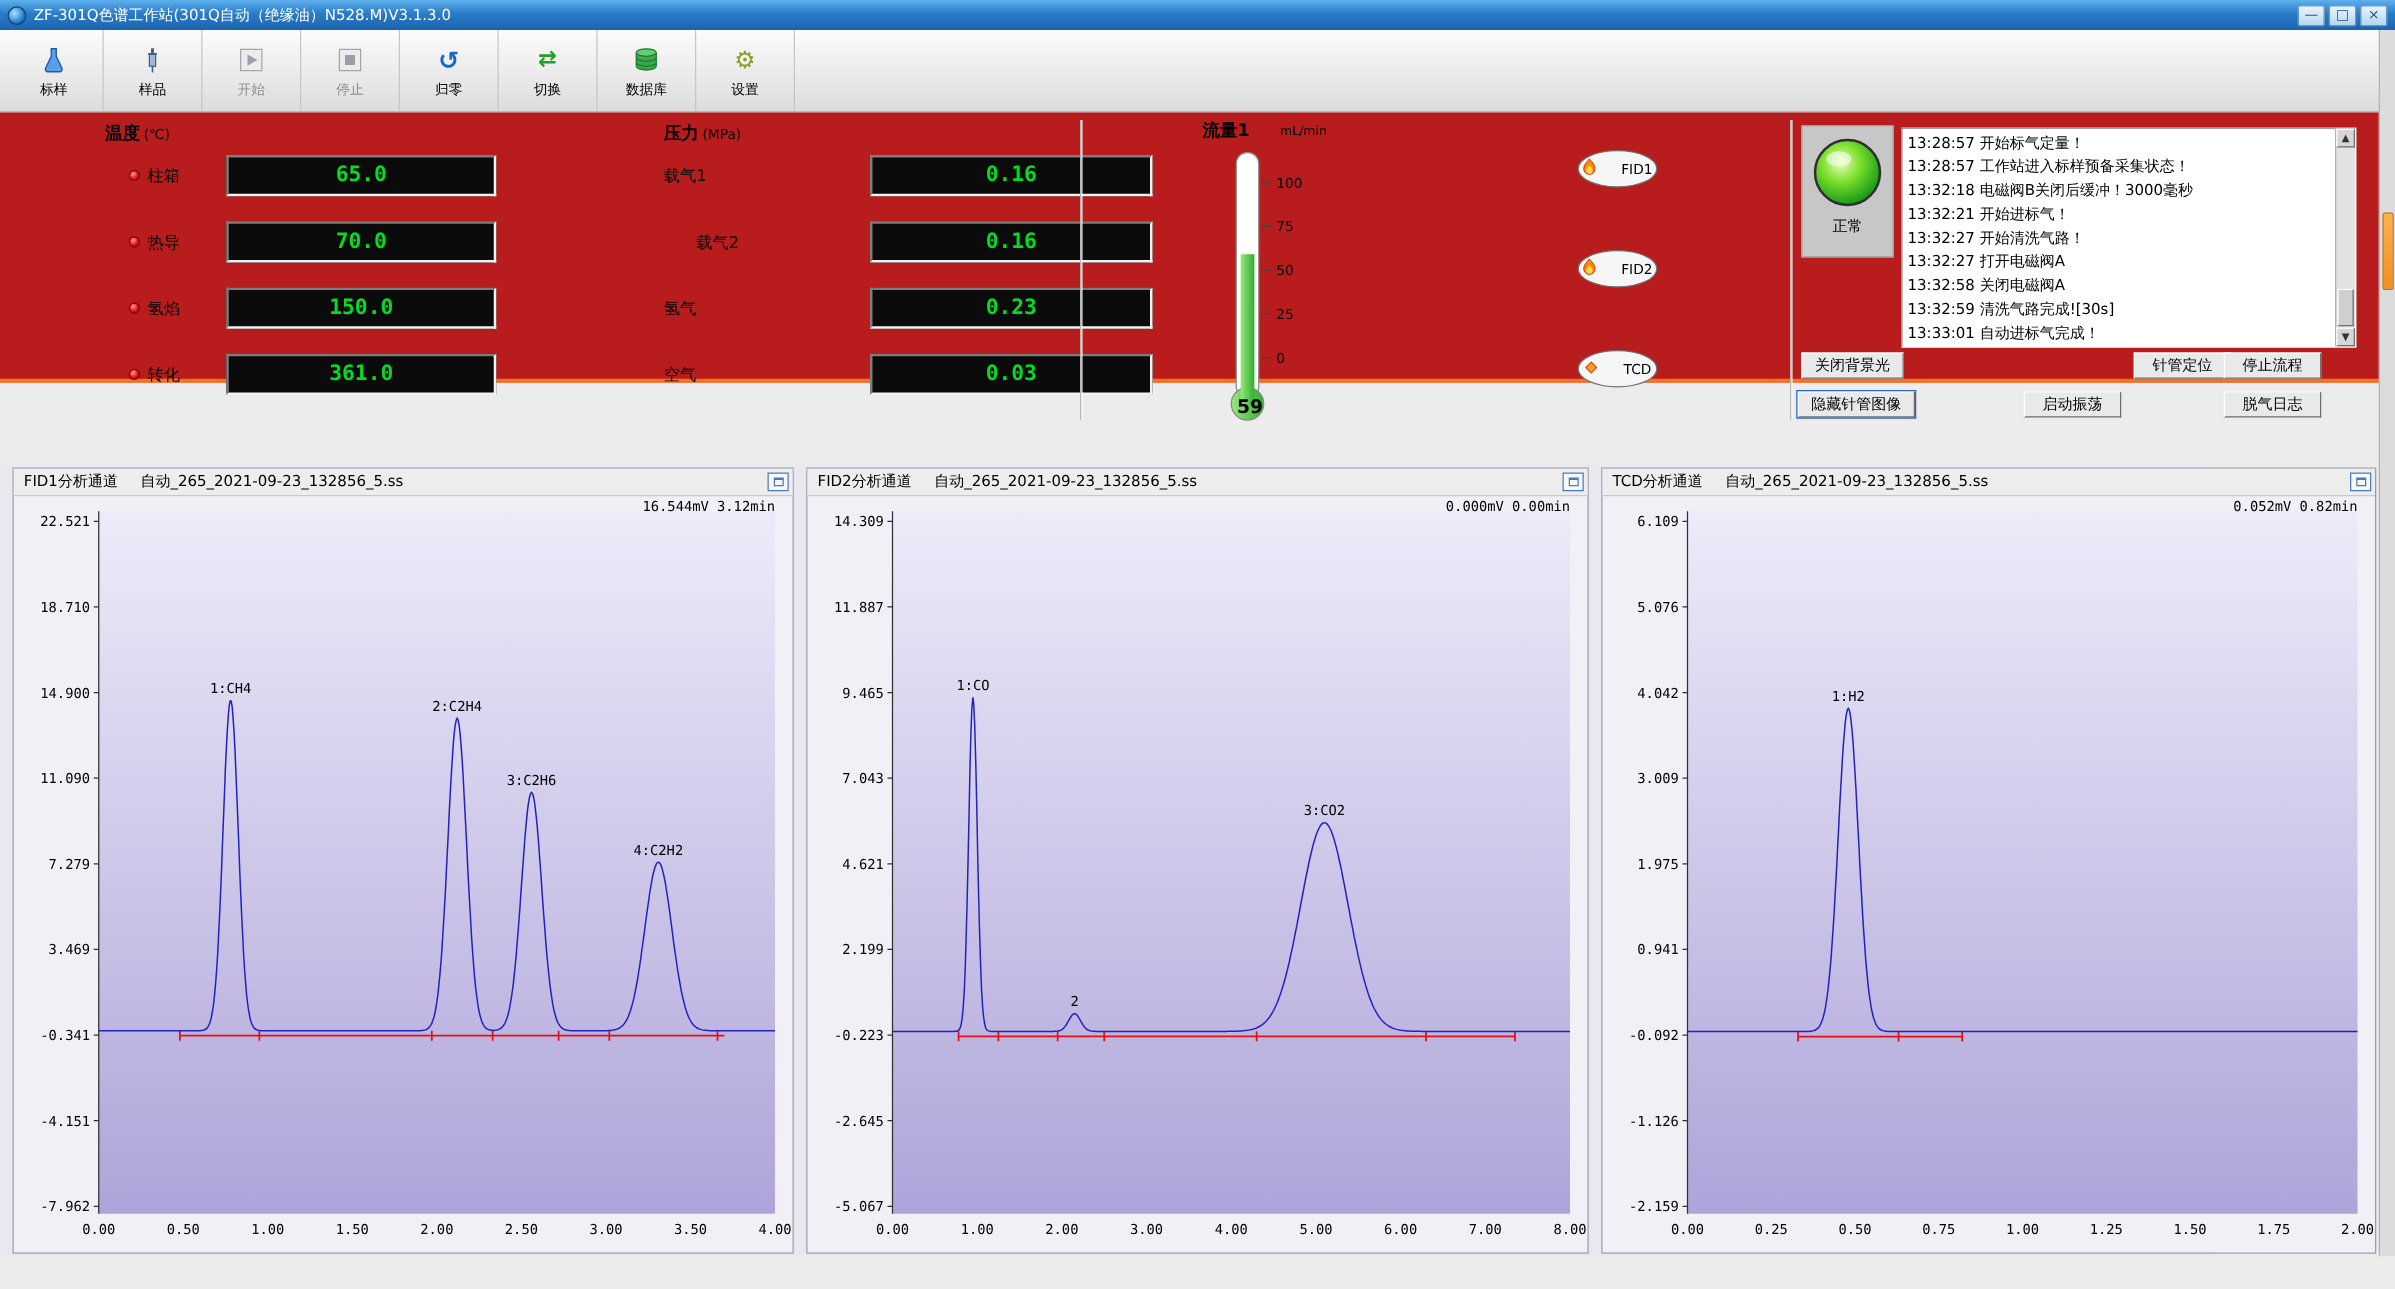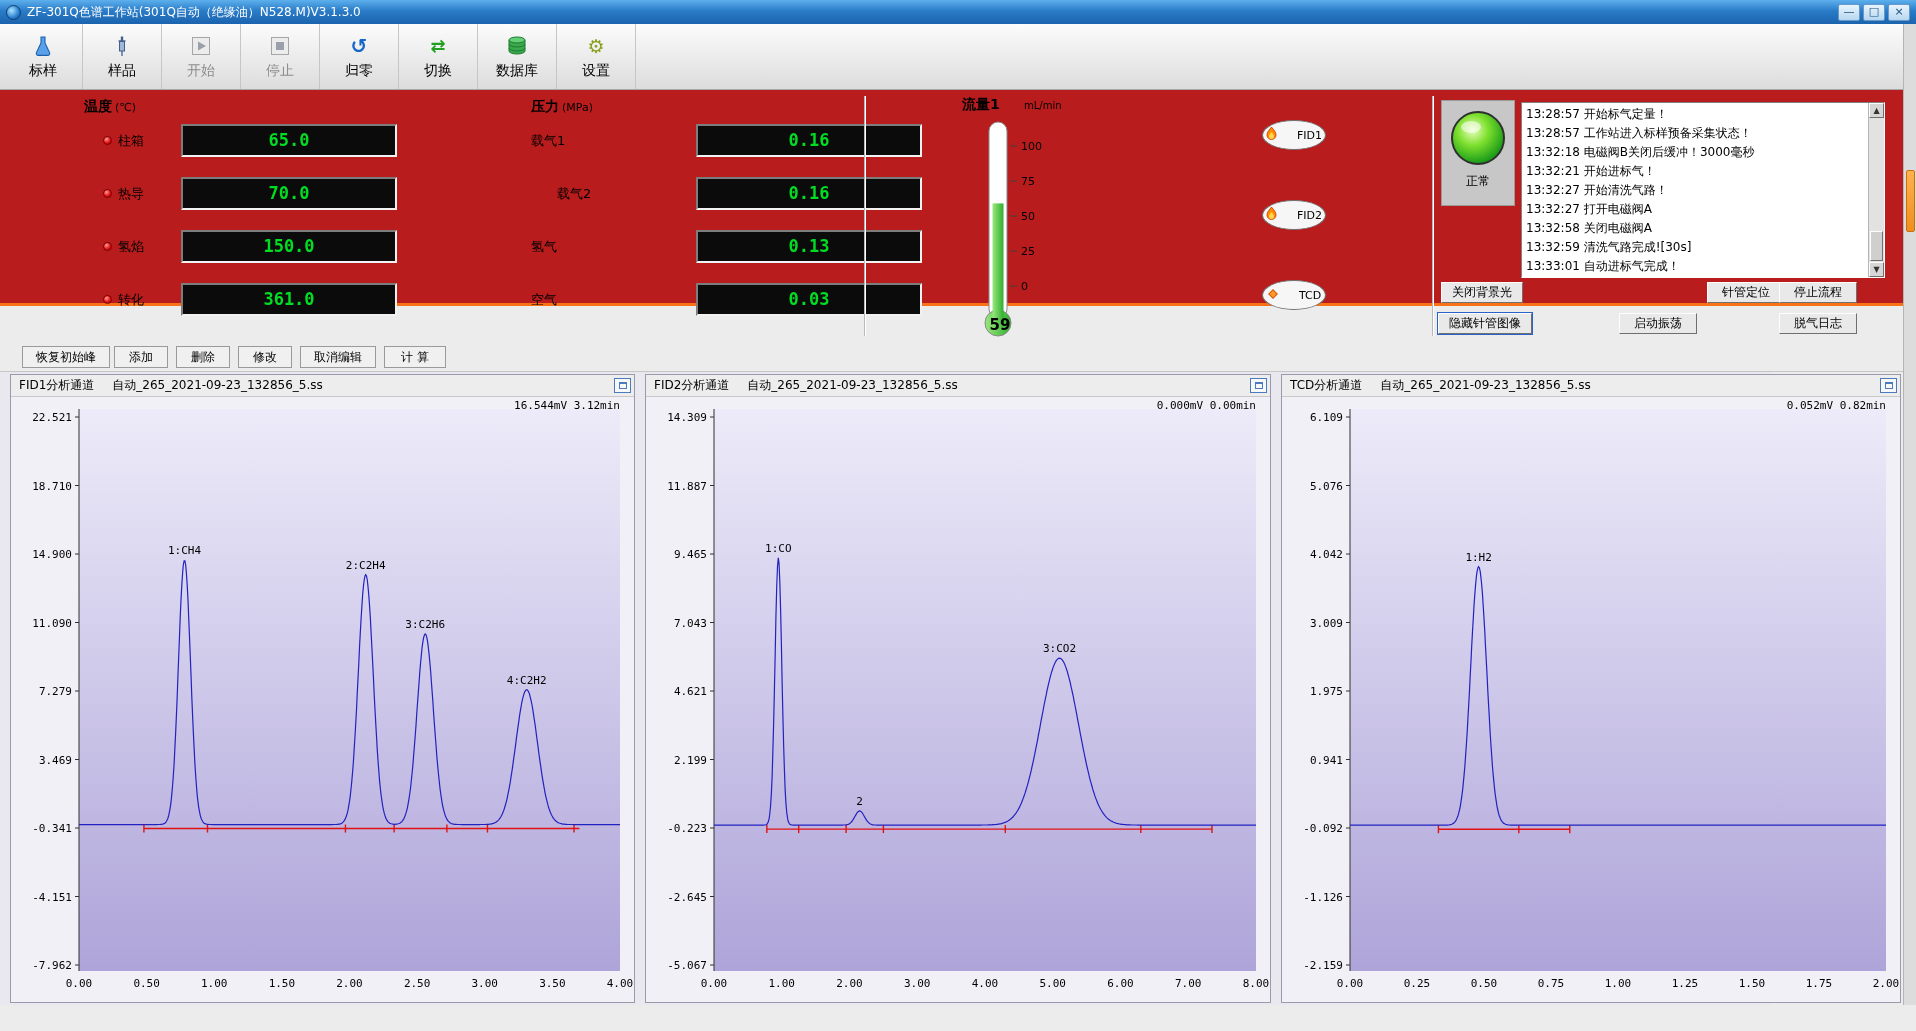--- a/index.html
+++ b/index.html
@@ -12,21 +12,21 @@
   .app-icon{width:15px;height:15px;border-radius:50%;background:radial-gradient(circle at 35% 35%,#a8e4ff,#2a7fd0 60%,#164f8e);border:1px solid #0e3f70;margin-right:6px;flex:none}
   .title-text{font-size:12px;white-space:nowrap}
   .win-btns{margin-left:auto;display:flex}
   .win-btn{width:22px;height:17px;margin-left:3px;background:linear-gradient(#e9f4fd,#b6d7f0);border:1px solid #6898c8;border-radius:2px;color:#18507e;font-size:11px;line-height:14px;text-align:center;cursor:default}
 
   
   .toolbar{left:0;top:24px;width:1916px;height:66px;background:linear-gradient(#fcfcfc,#dcdcdc);border-bottom:1px solid #a8a8a8;display:flex;padding-left:4px}
   .tool-btn{width:79px;height:100%;display:flex;flex-direction:column;align-items:center;justify-content:center;gap:3px;border-right:1px solid #c6c6c6}
   .tb-icon{height:26px;display:flex;align-items:center;justify-content:center}
   .tb-glyph{font-size:20px;font-weight:bold;line-height:22px}
-  .tb-label{font-size:14px}
+  .tb-label{font-size:11px}
   .tool-btn.disabled .tb-label{color:#8d8d8d}
 
   
   .upper{left:0;top:90px;width:1916px;height:216px;background:#b91c1c;border-bottom:3px solid #f97316}
   .vsep{top:6px;height:240px;width:2px;border-left:1px solid #b8b8b8;border-right:1px solid #ffffff}
   .group-title{font-size:14px;font-weight:bold}
   .group-title .unit{font-size:11px;font-weight:normal;margin-left:3px}
   .led{width:9px;height:9px;border-radius:50%;background:radial-gradient(circle at 35% 30%,#ff9a9a,#e81515 55%,#8c0000);border:1px solid #7a0000}
   .row-label{font-size:13px}
   .lcd{background:#0b0b0b;border:2px solid;border-color:#7d7d7d #f2f2f2 #f2f2f2 #7d7d7d;color:#00dd22;font-family:"DejaVu Sans Mono","Liberation Mono",monospace;font-weight:bold;font-size:17px;line-height:29px;text-align:center;height:33px}
@@ -167,21 +167,21 @@
     <div class="lcd abs" style="left:181px;top:193px;width:216px">361.0</div>
 
     <div class="abs group-title" style="left:531px;top:8px">
       <b>压力</b><span class="unit">(MPa)</span>
     </div>
     <div class="row-label abs" style="left:531px;top:42px">载气1</div>
     <div class="lcd abs" style="left:696px;top:34px;width:226px">0.16</div>
     <div class="row-label abs" style="left:557px;top:95px">载气2</div>
     <div class="lcd abs" style="left:696px;top:87px;width:226px">0.16</div>
     <div class="row-label abs" style="left:531px;top:148px">氢气</div>
-    <div class="lcd abs" style="left:696px;top:140px;width:226px">0.13</div>
+    <div class="lcd abs" style="left:696px;top:140px;width:226px">0.23</div>
     <div class="row-label abs" style="left:531px;top:201px">空气</div>
     <div class="lcd abs" style="left:696px;top:193px;width:226px">0.03</div>
 
     <div class="vsep abs" style="left:864px"></div>
 
     <div class="flow-title abs" style="left:962px;top:6px">流量1</div>
     <div class="flow-unit abs" style="left:1024px;top:10px">mL/min</div>
     <svg class="abs" style="left:948px;top:26px" width="120" height="226">
       <defs>
         <linearGradient id="tubefill" x1="0" y1="0" x2="1" y2="0">
@@ -265,28 +265,20 @@
     </div>
 
     <div class="pbtn abs" style="left:1441px;top:192px;width:82px">关闭背景光</div>
     <div class="pbtn abs" style="left:1707px;top:192px;width:78px">针管定位</div>
     <div class="pbtn abs" style="left:1779px;top:192px;width:78px">停止流程</div>
     <div class="pbtn focus abs" style="left:1438px;top:223px;width:94px">隐藏针管图像</div>
     <div class="pbtn abs" style="left:1619px;top:223px;width:78px">启动振荡</div>
     <div class="pbtn abs" style="left:1779px;top:223px;width:78px">脱气日志</div>
   </div>
 
-  <div class="editbar abs">
-    <div class="ebtn abs" style="left:22px;width:88px">恢复初始峰</div>
-    <div class="ebtn abs" style="left:114px;width:54px">添加</div>
-    <div class="ebtn abs" style="left:176px;width:54px">删除</div>
-    <div class="ebtn abs" style="left:238px;width:54px">修改</div>
-    <div class="ebtn abs" style="left:300px;width:76px">取消编辑</div>
-    <div class="ebtn abs" style="left:384px;width:62px">计 算</div>
-  </div>
 
   <div class="charts abs">
     <div class="chart-panel abs" style="left:10px;width:625px">
       <div class="chart-header">
         <span>FID1分析通道</span>
         <span>自动_265_2021-09-23_132856_5.ss</span>
         <span class="ch-max">
             <span class="ch-max-glyph"></span>
           </span>
       </div>

